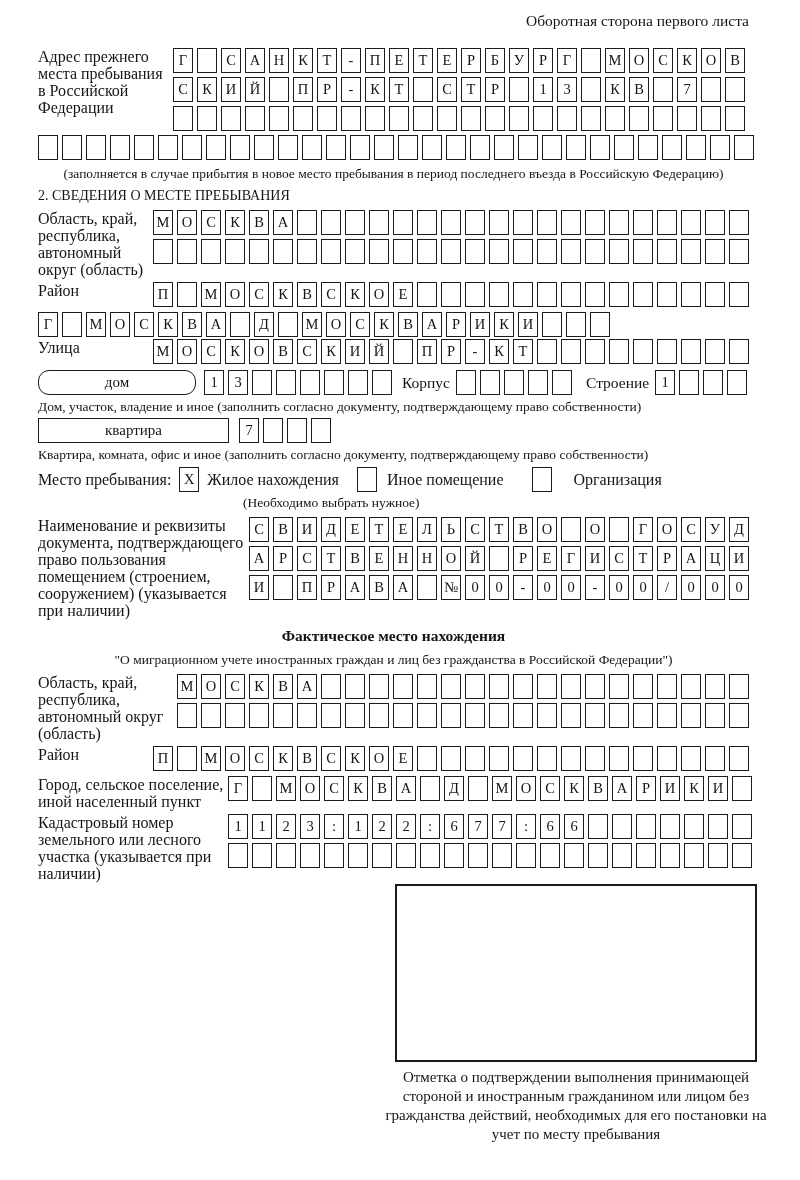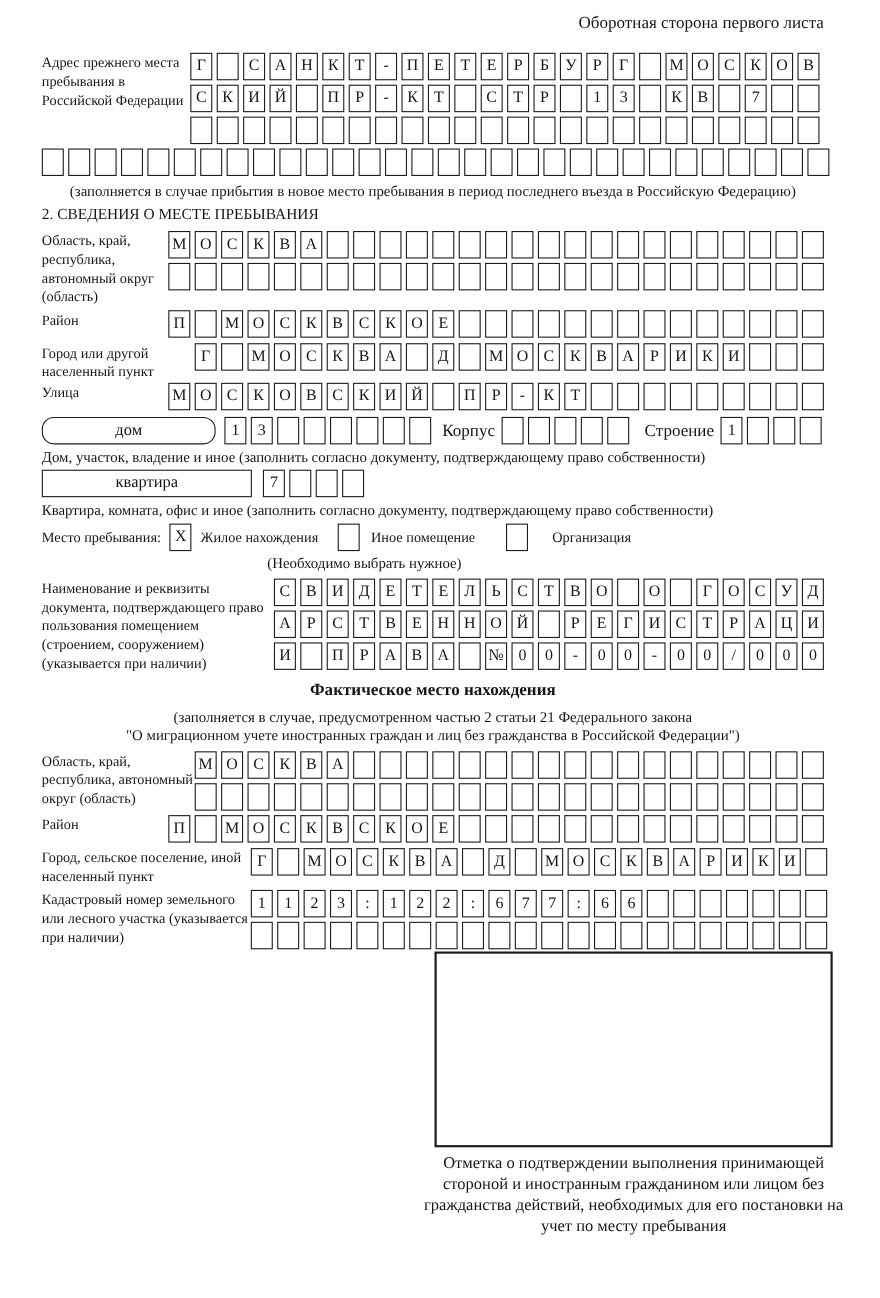--- a/index.html
+++ b/index.html
@@ -1,21 +1,21 @@
 <!DOCTYPE html>
 <html><head>
 <meta charset="utf-8">
 <style>
   html,body{margin:0;padding:0;background:#ffffff;}
   body{width:800px;height:1180px;overflow:hidden;color:#151515;
        font-family:"Liberation Serif", serif;}
   .page{box-sizing:border-box;width:800px;height:1180px;padding:12px 51px 0 38px;position:relative;}
   .top-title{text-align:right;font-size:15.5px;margin-bottom:18px;}
   .row{display:flex;align-items:flex-start;}
-  .label{font-size:13px;line-height:17px;flex:none;}
+  .label{font-size:16px;line-height:17px;flex:none;}
   .w135{width:135px;} .w115{width:115px;} .w139{width:139px;} .w190{width:190px;} .w211{width:211px;}
   .cells{display:flex;gap:4px;flex:none;}
   .cellcol{display:flex;flex-direction:column;gap:4px;}
   .cell{box-sizing:border-box;flex:none;width:20px;height:25px;border:1.6px solid #1c1c1c;
         display:flex;align-items:center;justify-content:center;
         font-size:14.5px;line-height:1;background:#fff;}
   .fullrow{margin-top:4px;}
   .note{font-size:13.5px;line-height:17px;}
   .center{text-align:center;}
   .h2{font-size:14px;font-weight:normal;text-align:left;margin:6px 0 6px 0;}
@@ -244,21 +244,20 @@
         <span class="cell"></span>
         <span class="cell"></span>
         <span class="cell"></span>
         <span class="cell"></span>
         <span class="cell"></span>
         <span class="cell"></span>
       </div>
   </div>
 
   <div class="row mb2">
-    <div class="label w139">Город или другой населенный пункт</div>
     <div class="cells">
         <span class="cell">Г</span>
         <span class="cell"></span>
         <span class="cell">М</span>
         <span class="cell">О</span>
         <span class="cell">С</span>
         <span class="cell">К</span>
         <span class="cell">В</span>
         <span class="cell">А</span>
         <span class="cell"></span>
@@ -442,21 +441,20 @@
           <span class="cell">0</span>
           <span class="cell">/</span>
           <span class="cell">0</span>
           <span class="cell">0</span>
           <span class="cell">0</span>
         </div>
     </div>
   </div>
 
   <div class="h3">Фактическое место нахождения</div>
-  <div class="note center">(заполняется в случае, предусмотренном частью 2 статьи 21 Федерального закона</div>
   <div class="note center mb6">"О миграционном учете иностранных граждан и лиц без гражданства в Российской Федерации")</div>
 
   <div class="row mb4">
     <div class="label w139">Область, край, республика, автономный округ (область)</div>
     <div class="cellcol">
       <div class="cells">
           <span class="cell">М</span>
           <span class="cell">О</span>
           <span class="cell">С</span>
           <span class="cell">К</span>

